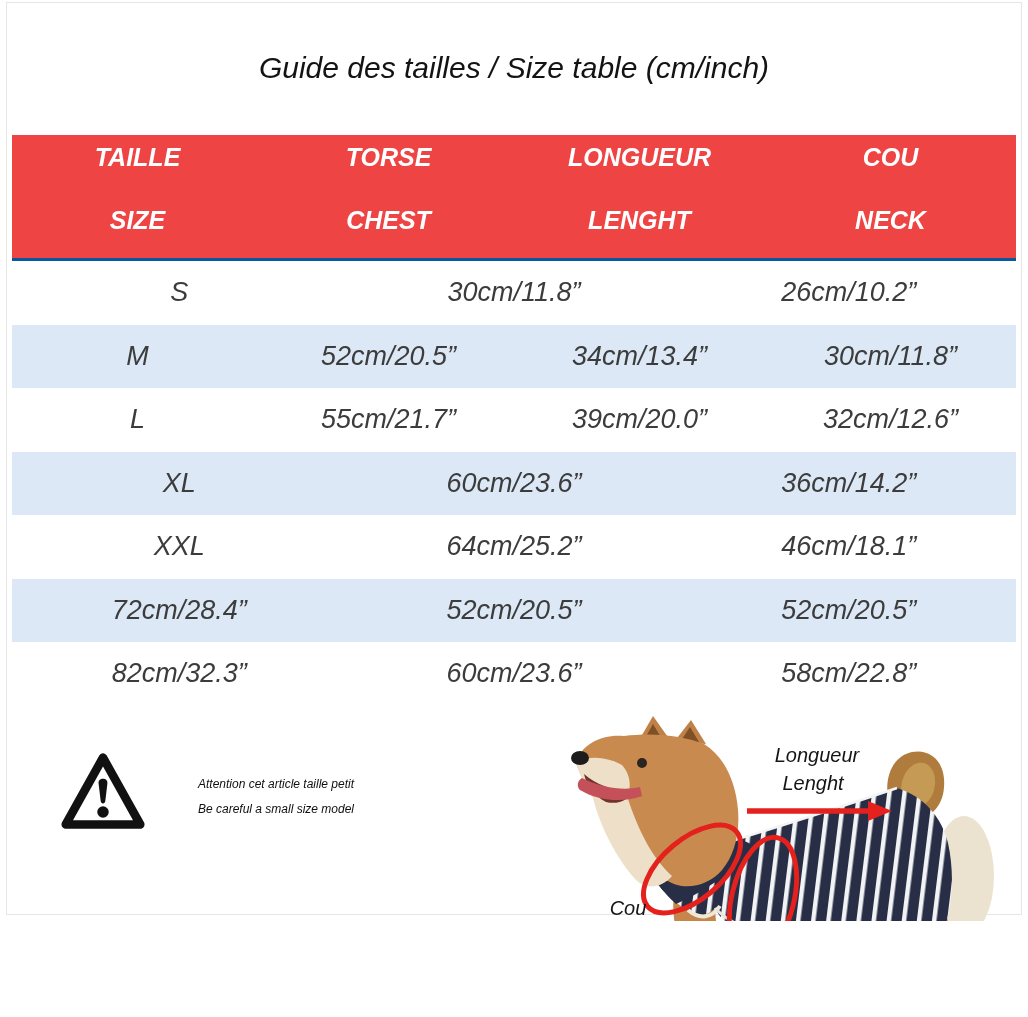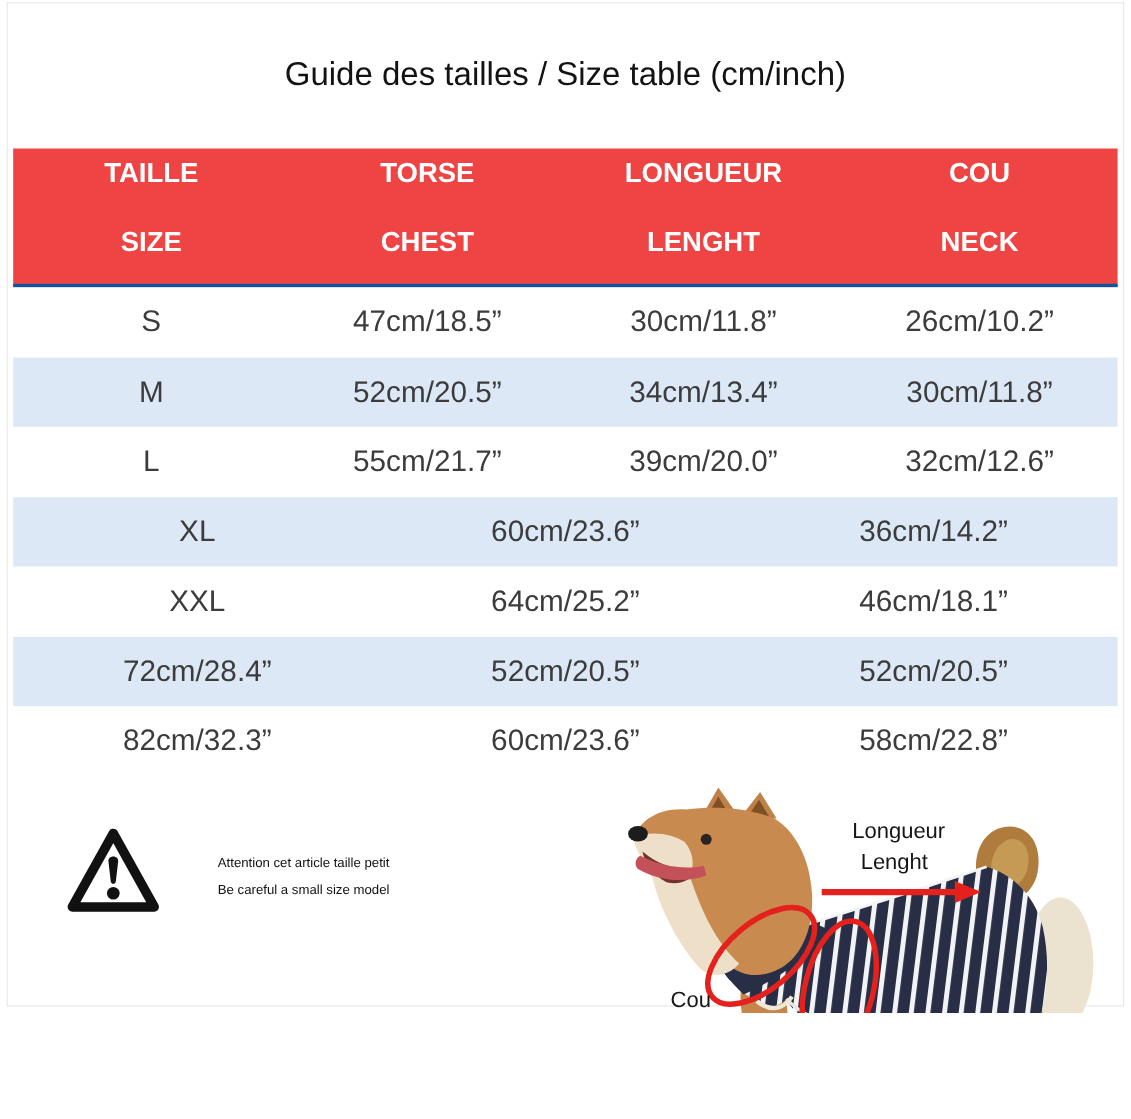--- a/index.html
+++ b/index.html
@@ -1,18 +1,18 @@
 <!DOCTYPE html>
 <html><head>
 <meta charset="utf-8">
 <style>
   html,body{margin:0;padding:0;background:#fff;}
   .page{
     position:relative;width:1028px;height:921px;background:#fff;overflow:hidden;
-    font-family:"Liberation Sans",sans-serif;color:#1a1a1a;
+    font-family:"Liberation Sans",sans-serif;color:#1a1a1a;font-style:italic;
   }
   .frame{position:absolute;inset:2px 6px 6px 6px;border:1px solid #e6e6e6;pointer-events:none;}
   .title{
     position:absolute;top:51px;left:0;width:100%;text-align:center;
     font-size:30px;letter-spacing:0;color:#131313;
   }
   
   .size-table{position:absolute;left:12px;top:135px;width:1004px;}
   .thead{display:flex;background:#ef4444;border-bottom:3px solid #0a57a0;height:123px;}
   .th{
@@ -55,21 +55,20 @@
         <span>LENGHT</span>
       </div>
       <div class="th">
         <span>COU</span>
         <span>NECK</span>
       </div>
     </div>
 
     <div class="trow">
       <div class="td">S</div>
-      <div class="td">47cm/18.5”</div>
       <div class="td">30cm/11.8”</div>
       <div class="td">26cm/10.2”</div>
     </div>
     <div class="trow alt">
       <div class="td">M</div>
       <div class="td">52cm/20.5”</div>
       <div class="td">34cm/13.4”</div>
       <div class="td">30cm/11.8”</div>
     </div>
     <div class="trow">

